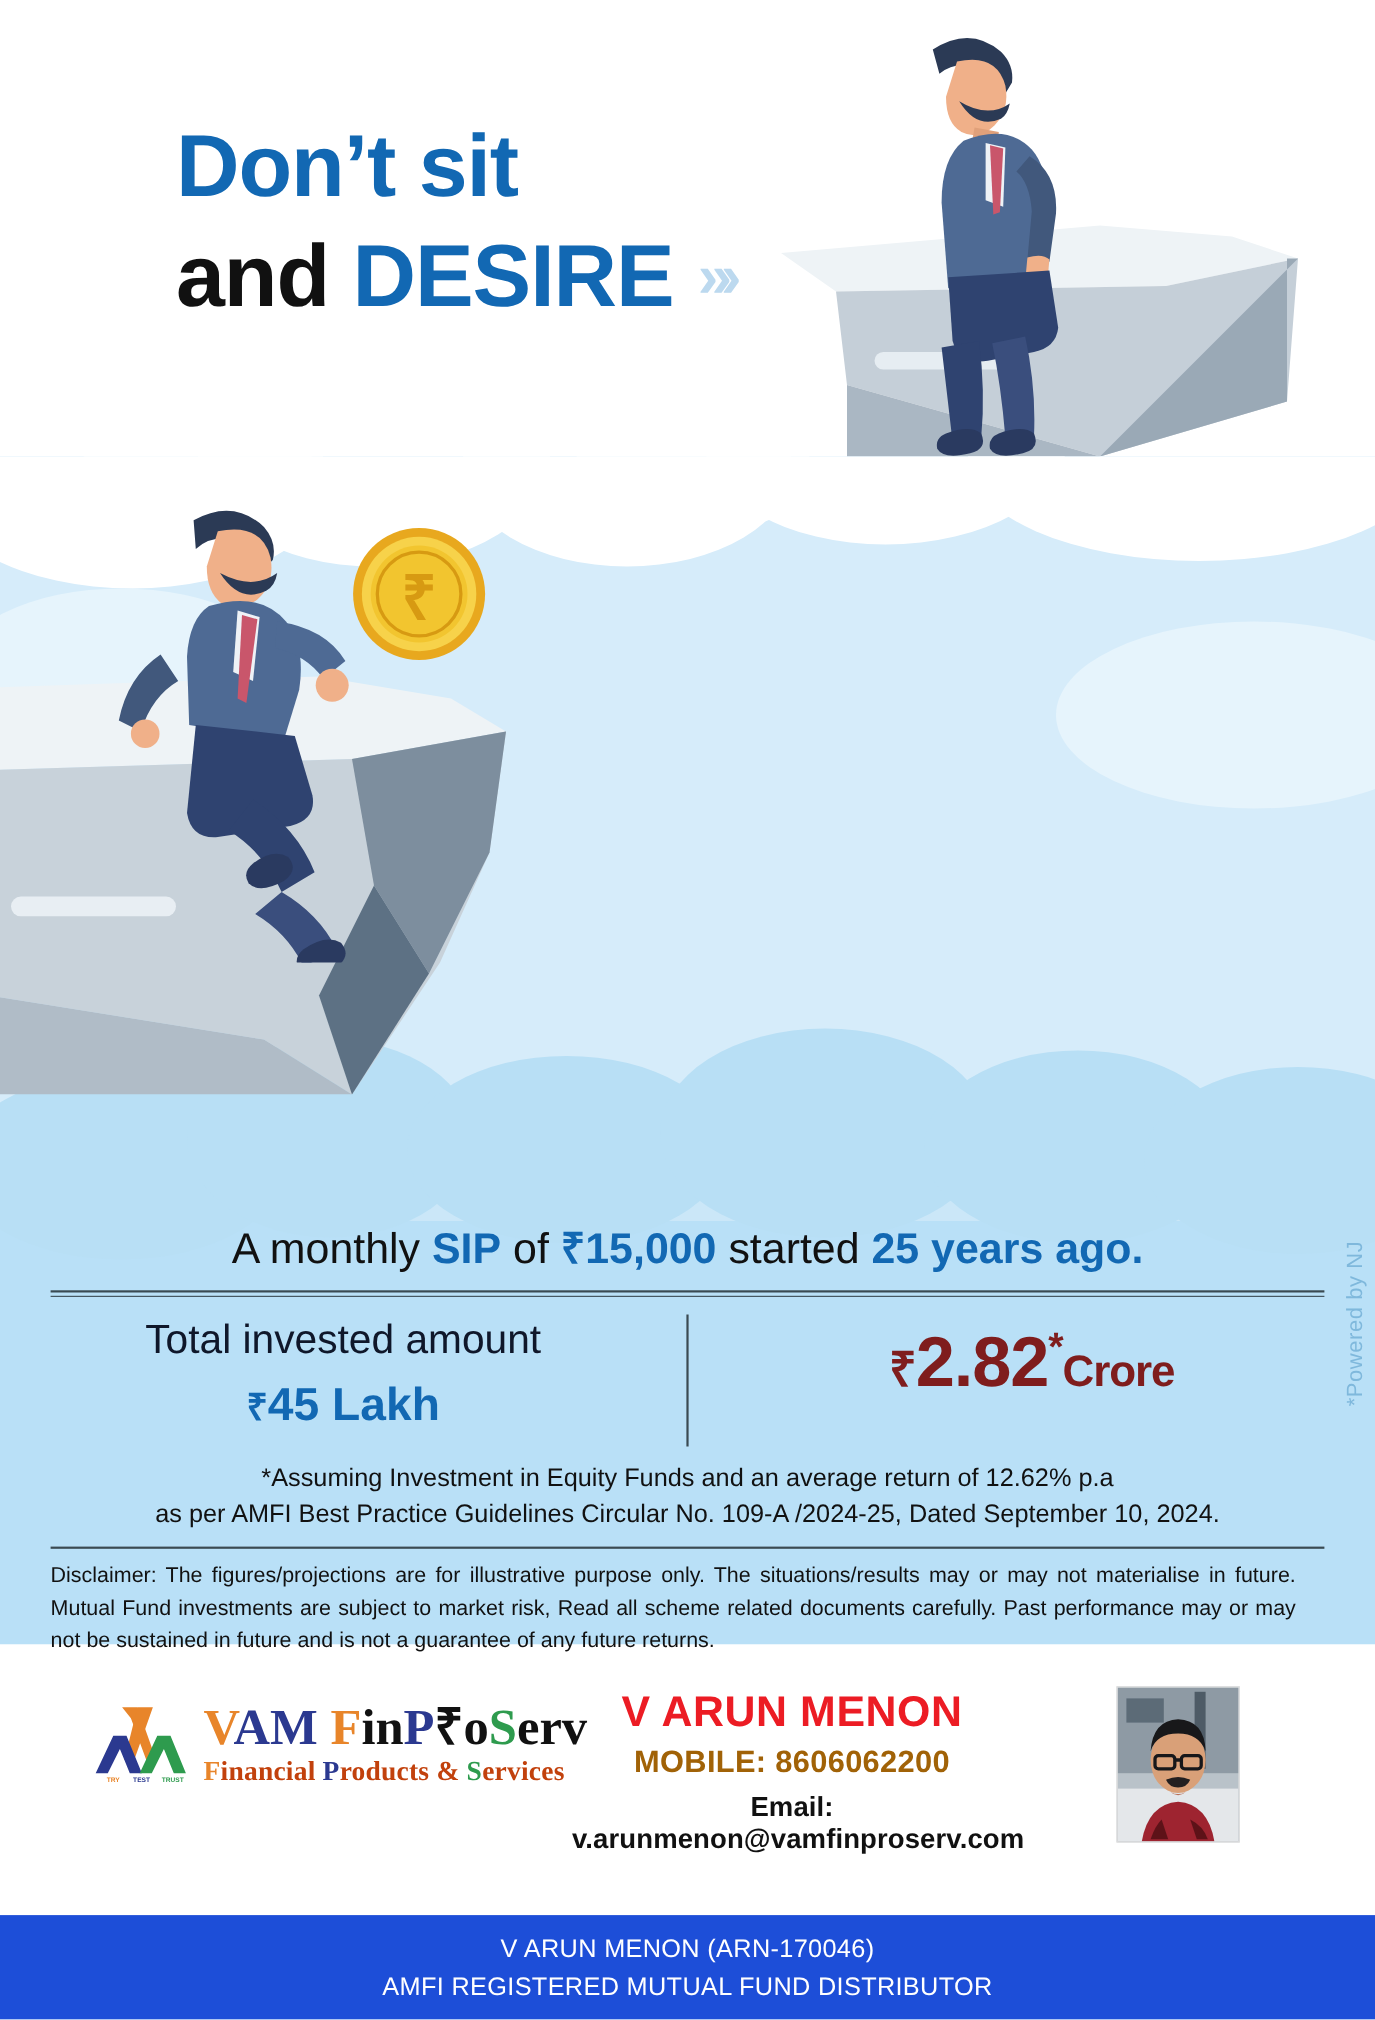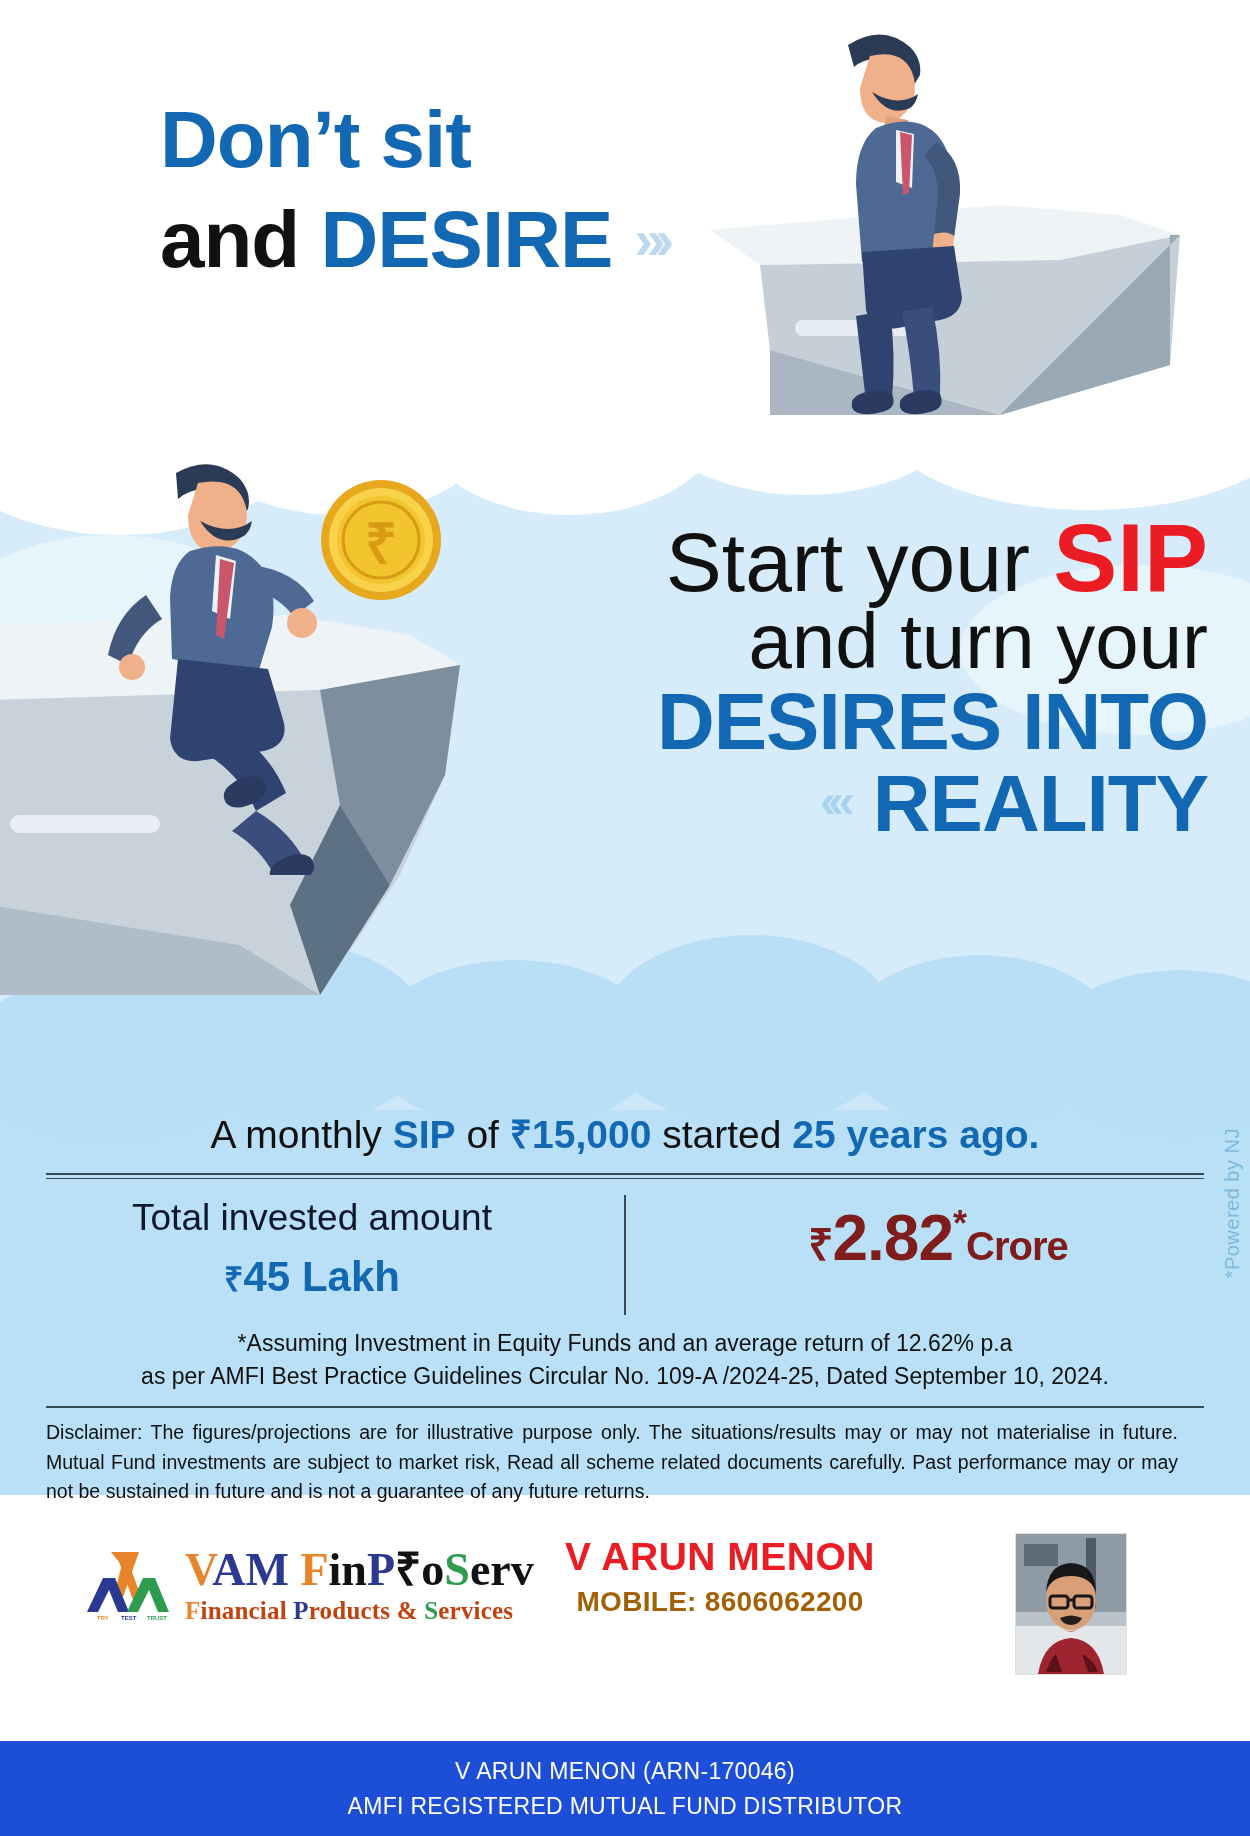--- a/index.html
+++ b/index.html
@@ -8,21 +8,21 @@
     font-family: "Liberation Sans", sans-serif;
     background:#ffffff;
     position:relative;
     overflow:hidden;
   }
   .poster { position:relative; width:1250px; height:1836px; background:#fff; }
 
   
   .top-white { position:absolute; left:0; top:0; width:1250px; height:470px; background:#ffffff; }
 
-  .headline { position:absolute; left:160px; top:99px; line-height:1.02; }
+  .headline { position:absolute; left:160px; top:110px; line-height:1.02; }
   .hl-line1 { font-size:80px; font-weight:700; color:#1268b3; letter-spacing:-1px; white-space:nowrap; }
   .hl-line2 { font-size:80px; font-weight:700; color:#111111; letter-spacing:-1px; white-space:nowrap; margin-top:18px; }
   .hl-line2 .blue { color:#1268b3; }
   .chev-right { display:inline-block; color:#bcd9ef; font-size:56px; font-weight:700; margin-left:22px; vertical-align:8px; letter-spacing:-10px; }
 
   
   .sky { position:absolute; left:0; top:415px; width:1250px; height:1080px; background:#cbe7f8; overflow:hidden; }
   .sky-lighter { position:absolute; left:0; top:0; width:1250px; height:640px; background:#d6ecfa; }
   .cloud { position:absolute; background:#e6f4fc; border-radius:50%; }
   .cloud-w { position:absolute; background:#ffffff; border-radius:50%; }
@@ -210,26 +210,20 @@
     <svg class="cliff" style="left:316px; top:60px; z-index:6;" width="130" height="130" viewBox="0 0 130 130">
       <circle cx="65" cy="65" r="60" fill="#e8a81e"></circle>
       <circle cx="65" cy="65" r="52" fill="#f7d24a"></circle>
       <circle cx="65" cy="65" r="44" fill="#f2c52f"></circle>
       <circle cx="65" cy="65" r="38" fill="none" stroke="#d79a12" stroke-width="3"></circle>
       <text x="65" y="88" font-family="Liberation Sans, sans-serif" font-size="56" font-weight="700" fill="#d79a12" text-anchor="middle">₹</text>
     </svg>
 
   </div>
 
-  <div class="main-copy">
-    <div class="mc1"><span>Start your </span><span class="sip">SIP</span></div>
-    <div class="mc2">and turn your</div>
-    <div class="mc3">DESIRES INTO</div>
-    <div class="mc4"><span class="chev-left">‹«</span><span>REALITY</span></div>
-  </div>
 
   <div class="figures">
     <div class="fig-head"><span class="bk">A monthly </span><b>SIP</b><span class="bk"> of </span><b>₹15,000</b><span class="bk"> started </span><b>25 years ago.</b></div>
 
     <div class="rule"></div>
     <div class="rule-thin"></div>
 
     <div class="fig-cols">
       <div class="fig-col left">
         <div class="fig-label">Total invested amount</div>
@@ -267,20 +261,21 @@
       </svg>
       <div class="logo-text-wrap">
         <div class="logo-line1"><span class="o">V</span><span class="b">AM</span> <span class="o">F</span><span class="k">in</span><span class="b">P</span><span class="k">₹</span><span class="k">o</span><span class="g">S</span><span class="k">erv</span></div>
         <div class="logo-line2"><span class="o">F</span><span class="k">inancial </span><span class="b">P</span><span class="k">roducts </span><span class="k">&amp; </span><span class="g">S</span><span class="k">ervices</span></div>
       </div>
     </div>
 
     <div class="contact">
       <div class="c-name">V ARUN MENON</div>
       <div class="c-mobile">MOBILE: 8606062200</div>
+      <div class="c-email">Email: v.arunmenon@vamfinproserv.com</div>
     </div>
 
     <div class="photo">
       <svg width="110" height="140" viewBox="0 0 110 140">
         <rect width="110" height="140" fill="#b9c2c9"></rect>
         <rect x="0" y="0" width="110" height="78" fill="#8e9aa4"></rect>
         <rect x="8" y="10" width="34" height="22" fill="#5c6b77"></rect>
         <rect x="70" y="4" width="10" height="70" fill="#4e5b66"></rect>
         <rect x="0" y="92" width="110" height="48" fill="#e4e7ea"></rect>
         <path d="M22 140 q6 -34 33 -36 q27 2 33 36 z" fill="#9e2430"></path>

